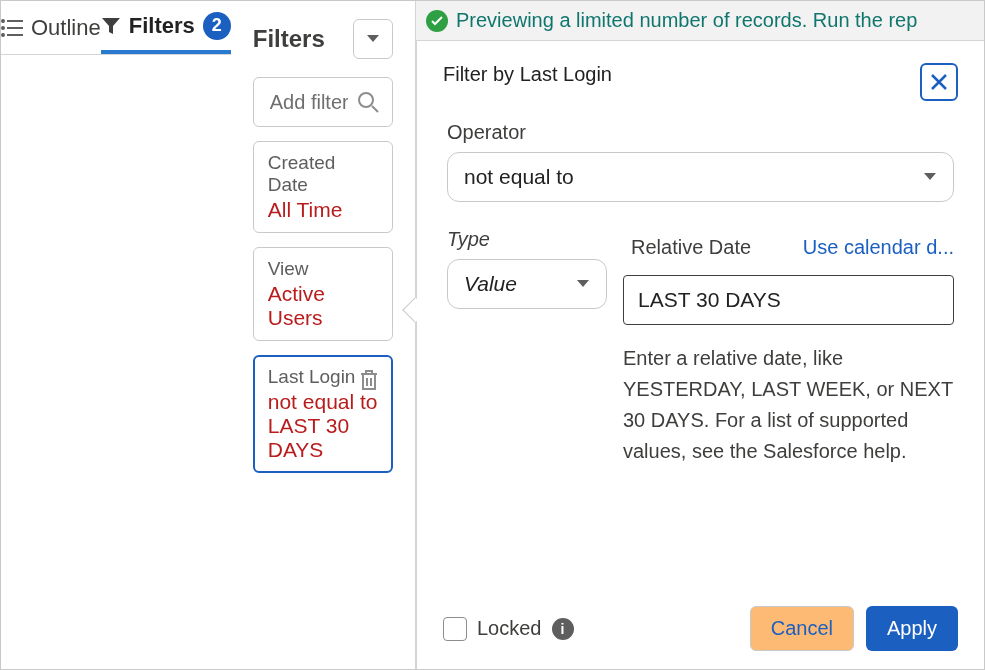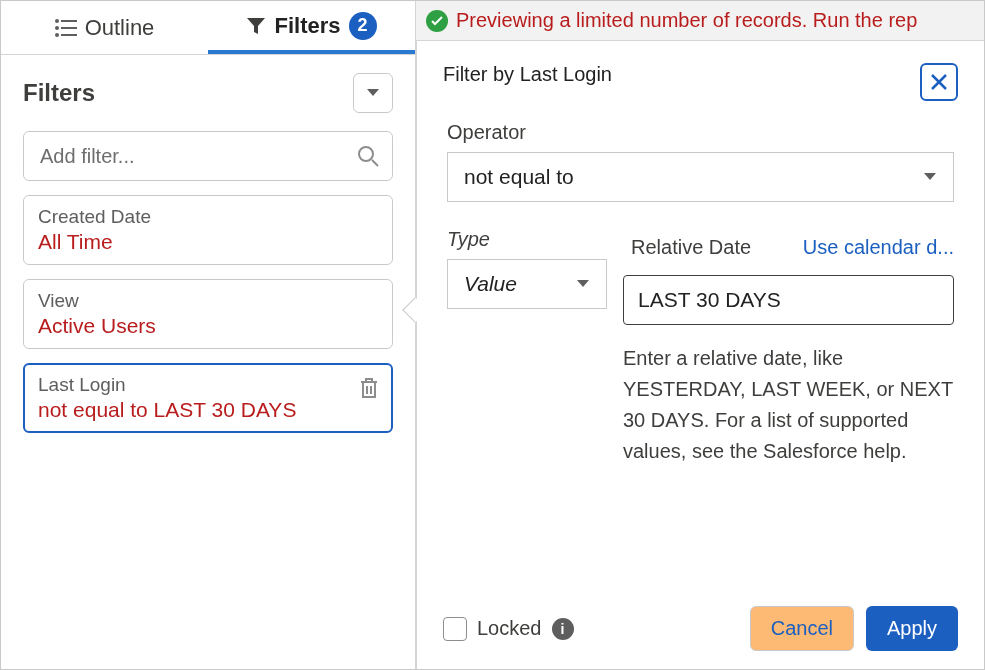--- a/index.html
+++ b/index.html
@@ -1,45 +1,45 @@
 <!DOCTYPE html>
 <html><head>
 <meta charset="utf-8">
 <style>
   * { box-sizing: border-box; margin: 0; padding: 0; font-family: -apple-system, BlinkMacSystemFont, "Segoe UI", Arial, sans-serif; }
   body { background: #fff; width: 985px; height: 670px; overflow: hidden; }
   .app { display: flex; width: 985px; height: 670px; border: 1px solid #c9c9c9; }
-  .sidebar { width: 415px; border-right: 1px solid #d4d4d4; display: flex; flex-direction: column; }
+  .sidebar { width: 415px; border-right: 1px solid #d4d4d4; display: flex; flex-direction: row; }
   .tabs { display: flex; border-bottom: 1px solid #d4d4d4; height: 54px; }
   .tab { flex: 1; display: flex; align-items: center; justify-content: center; gap: 8px; font-size: 22px; color: #3e3e3c; cursor: pointer; }
   .tab.active { color: #222; font-weight: 600; border-bottom: 4px solid #2a79d0; }
   .badge { background: #1b5fc1; color: #fff; border-radius: 50%; width: 28px; height: 28px; display: inline-flex; align-items: center; justify-content: center; font-size: 18px; font-weight: 700; }
   .filters-body { padding: 18px 22px; }
   .filters-header { display: flex; align-items: center; justify-content: space-between; margin-bottom: 18px; }
   .filters-title { font-size: 24px; font-weight: 700; color: #3e3e3c; }
   .drop-btn { width: 40px; height: 40px; border: 1px solid #c9c9c9; border-radius: 6px; background: #fff; display: flex; align-items: center; justify-content: center; cursor: pointer; }
   .search-wrap { position: relative; margin-bottom: 14px; }
   .search-input { width: 100%; height: 50px; border: 1px solid #c9c9c9; border-radius: 6px; padding: 0 44px 0 16px; font-size: 20px; color: #444; }
   .search-input::placeholder { color: #6e6e6e; }
   .search-icon { position: absolute; right: 14px; top: 50%; transform: translateY(-50%); color: #888; }
   .filter-card { border: 1px solid #c9c9c9; border-radius: 6px; padding: 10px 14px; margin-bottom: 14px; cursor: pointer; }
   .filter-card.selected { border: 2px solid #1b5fc1; padding: 9px 13px; position: relative; margin-top: 8px; }
   .filter-card-label { font-size: 19px; color: #5e5e5e; }
   .filter-card-value { font-size: 21px; color: #b91c1c; margin-top: 2px; }
   .trash { position: absolute; right: 12px; top: 12px; color: #8d8d8d; cursor: pointer; }
   .main { flex: 1; display: flex; flex-direction: column; position: relative; }
-  .preview-bar { height: 40px; background: #f3f2f2; border-bottom: 1px solid #d4d4d4; display: flex; align-items: center; gap: 8px; padding: 0 10px; font-size: 20px; color: #b91c1c; white-space: nowrap; overflow: hidden; }
+  .preview-bar { height: 40px; background: #f3f2f2; border-bottom: 1px solid #d4d4d4; display: flex; align-items: center; gap: 8px; padding: 0 10px; font-size: 20px; color: #0f766e; white-space: nowrap; overflow: hidden; }
   .check-circle { width: 22px; height: 22px; border-radius: 50%; background: #2ea043; display: inline-flex; align-items: center; justify-content: center; color: #fff; font-size: 14px; flex-shrink: 0; }
   .panel { padding: 22px 26px 18px 26px; background: #fff; border-left: 1px solid #d4d4d4; flex: 1; display: flex; flex-direction: column; }
   .panel-head { display: flex; justify-content: space-between; align-items: flex-start; }
   .panel-title { font-size: 20px; color: #222; }
   .close-btn { width: 38px; height: 38px; border: 2px solid #1b5fc1; border-radius: 6px; background: #fff; color: #1b5fc1; display: flex; align-items: center; justify-content: center; cursor: pointer; }
   .panel-body { padding: 20px 4px 0 4px; flex: 1; }
   .field-label { font-size: 20px; color: #3e3e3c; margin-bottom: 8px; }
-  .select { width: 100%; border: 1px solid #c9c9c9; border-radius: 0; padding: 12px 16px; font-size: 21px; color: #222; display: flex; align-items: center; justify-content: space-between; cursor: pointer; background: #fff; gap: 11px; }
+  .select { width: 100%; border: 1px solid #c9c9c9; border-radius: 12px; padding: 12px 16px; font-size: 21px; color: #222; display: flex; align-items: center; justify-content: space-between; cursor: pointer; background: #fff; gap: 11px; }
   .row { display: flex; gap: 16px; margin-top: 26px; align-items: flex-start; }
   .col-left { width: 160px; font-style: italic; }
   .col-right { flex: 1; }
   .right-head { display: flex; justify-content: space-between; align-items: baseline; margin-bottom: 8px; }
   .link { color: #1b5fc1; font-size: 20px; cursor: pointer; white-space: nowrap; overflow: hidden; text-overflow: ellipsis; max-width: 160px; }
   .text-input { width: 100%; border: 1px solid #3e3e3c; border-radius: 4px; padding: 12px 14px; font-size: 21px; color: #222; }
   .help-text { font-size: 20px; color: #3e3e3c; margin-top: 18px; line-height: 1.55; }
   .panel-foot { display: flex; align-items: center; justify-content: space-between; padding-top: 12px; }
   .locked { display: flex; align-items: center; gap: 10px; font-size: 20px; color: #3e3e3c; }
   .checkbox { width: 24px; height: 24px; border: 1px solid #8d8d8d; border-radius: 4px; background: #fff; cursor: pointer; }

